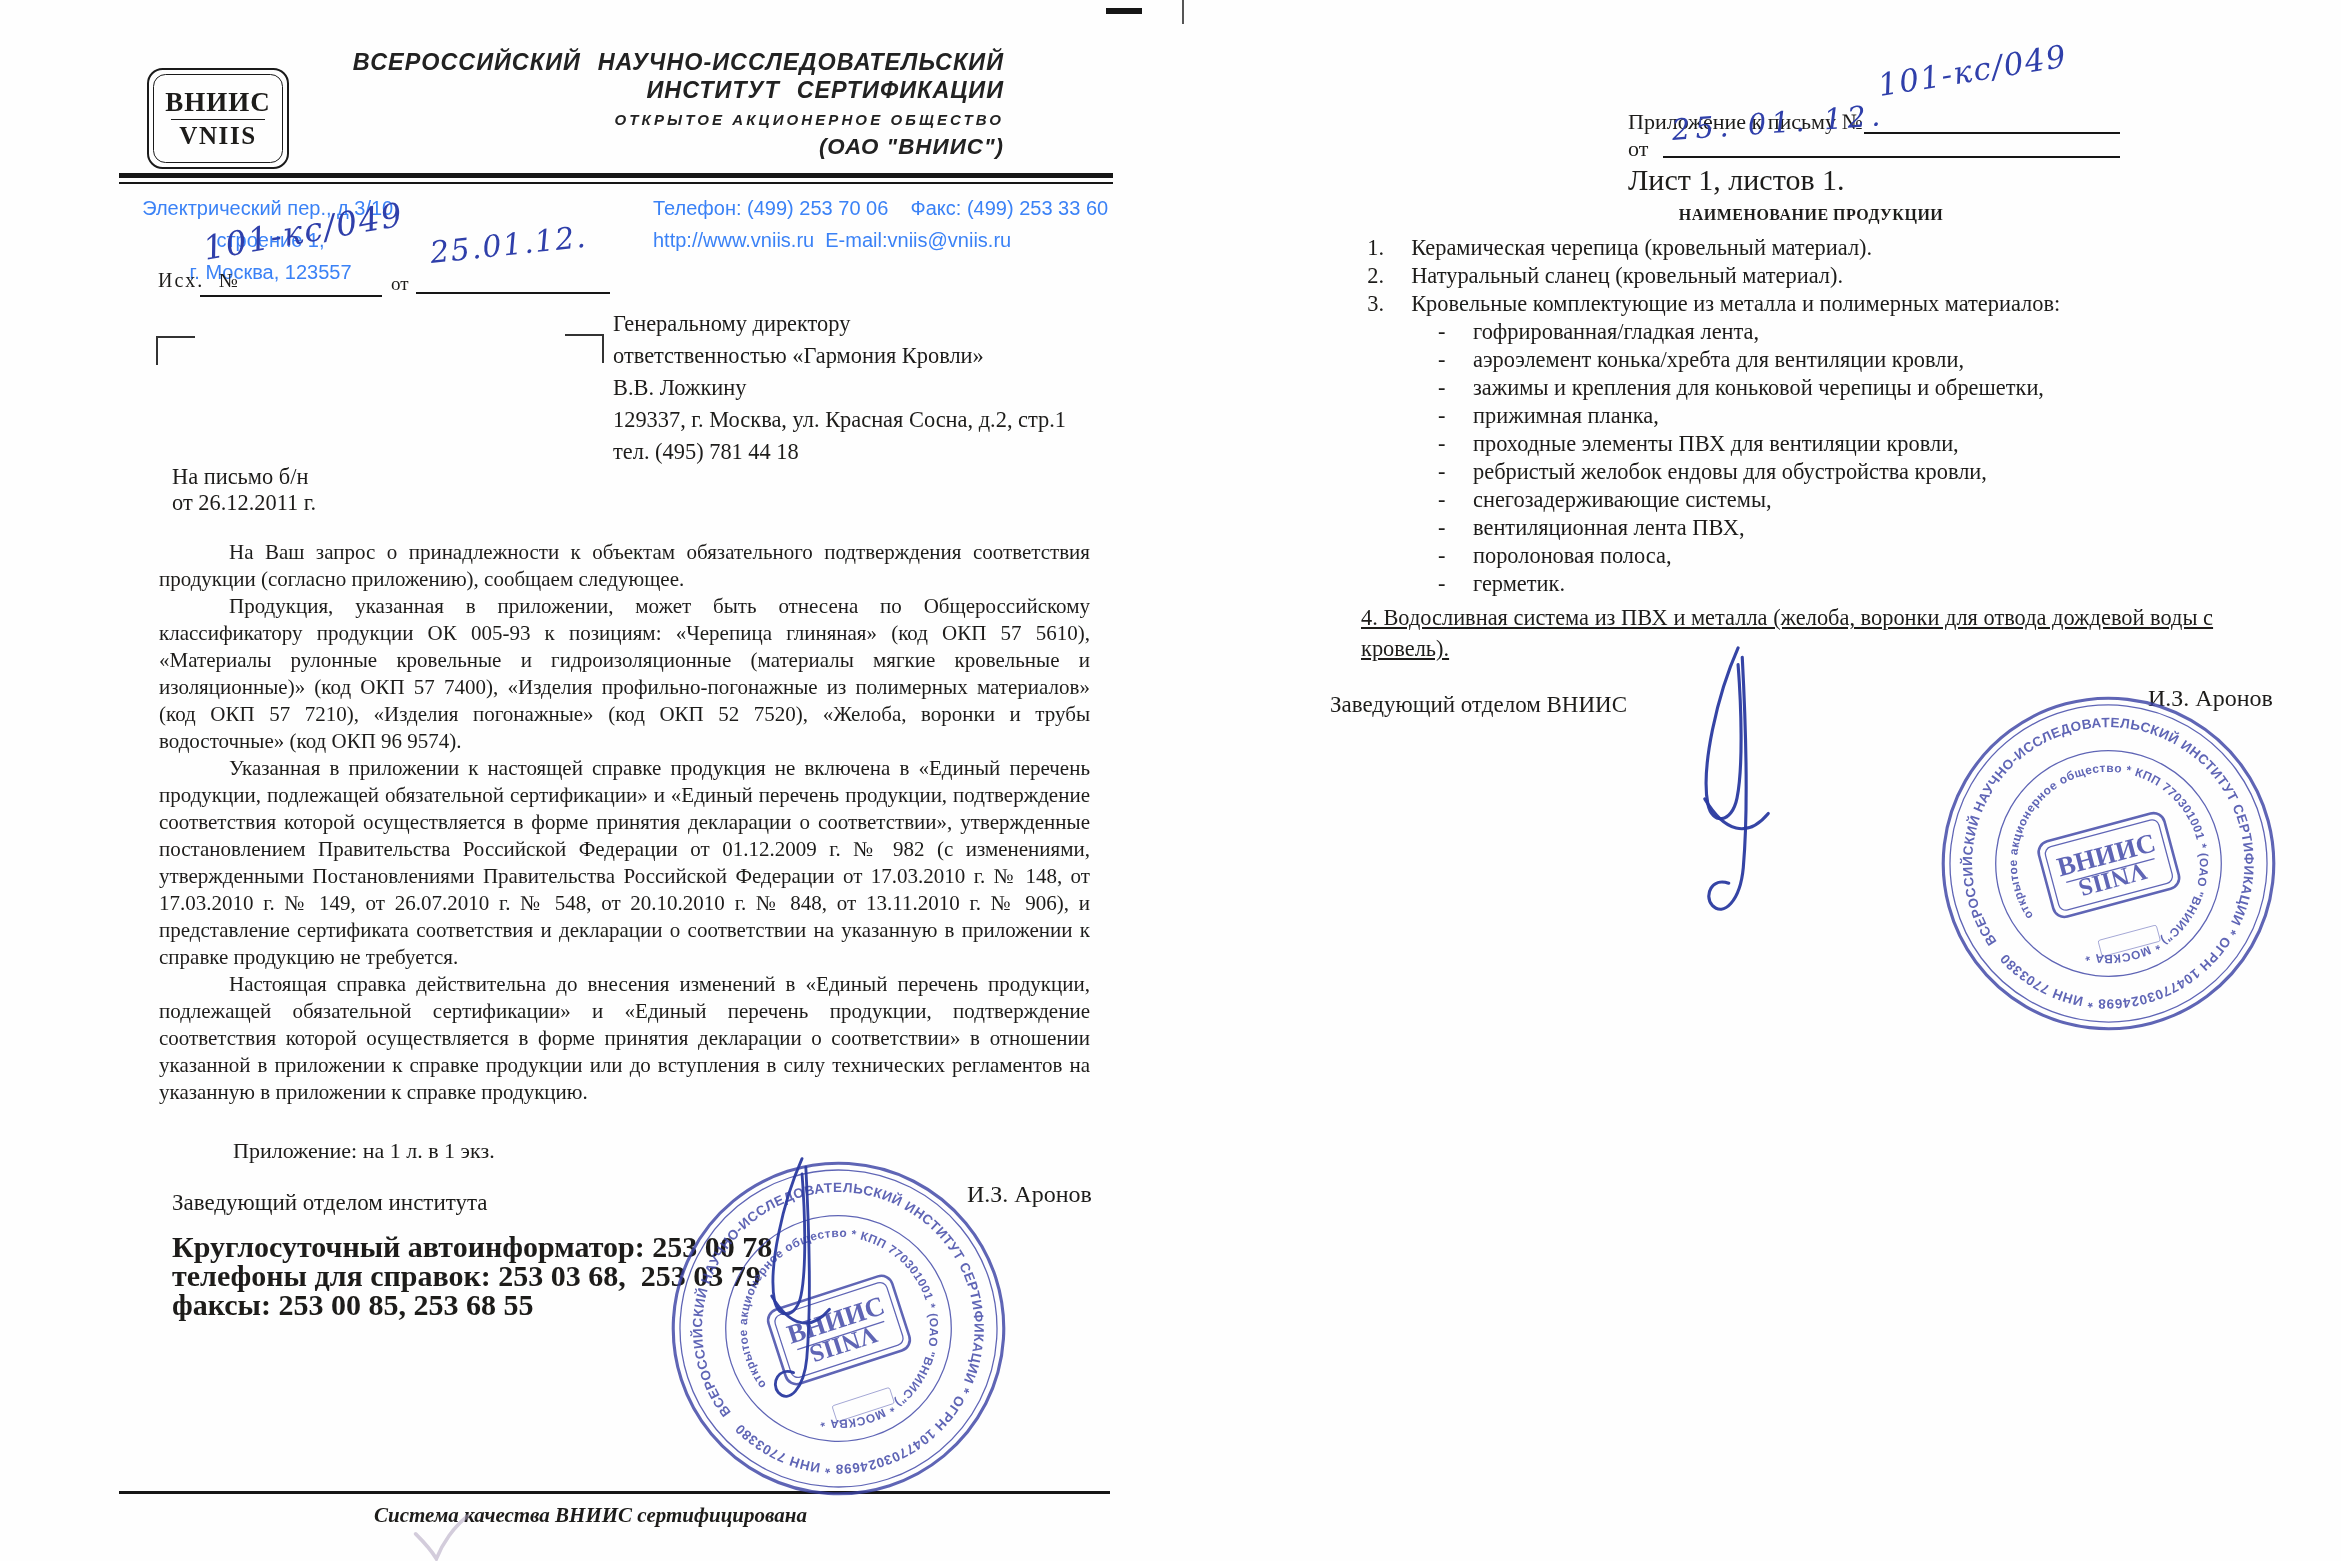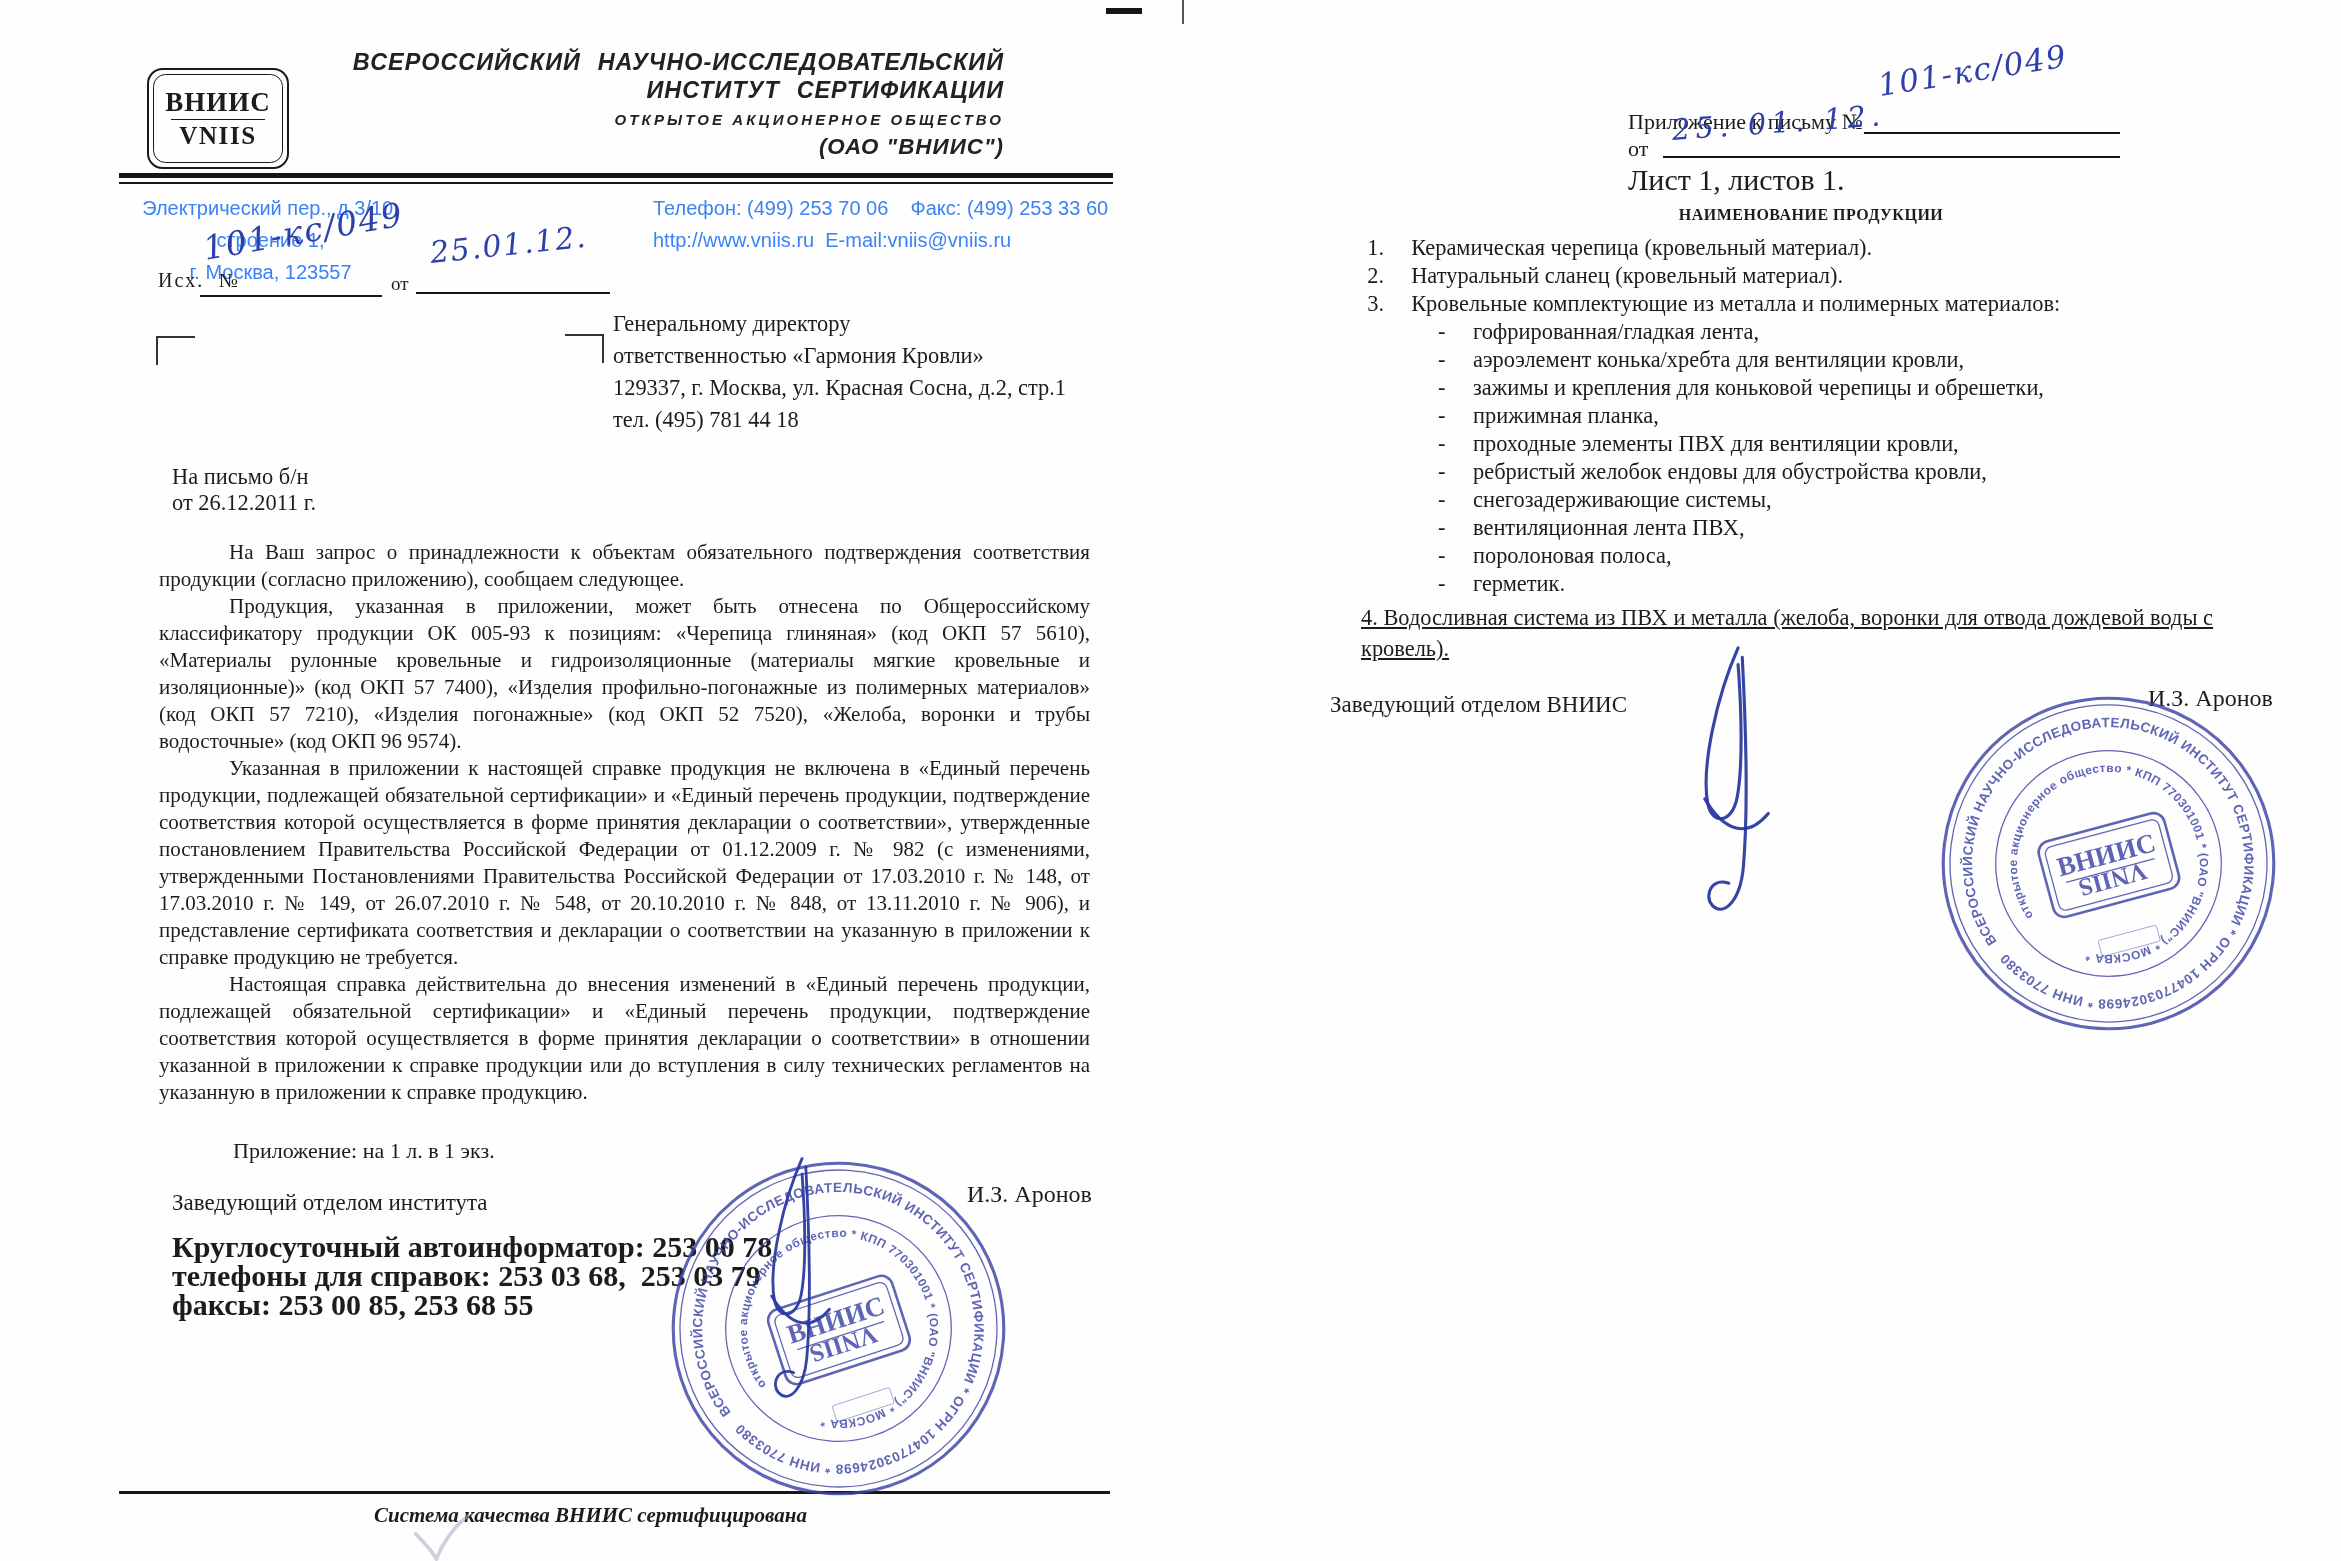--- a/index.html
+++ b/index.html
@@ -89,20 +89,21 @@
     <div class="abs serif" style="left:391px;top:273px;font-size:19px;">от</div>
     <div class="hand" style="left:432px;top:235px;font-size:30px;transform:rotate(-6deg);">25.01.12.</div>
     <div class="rule" style="left:416px;top:292px;width:194px;height:2.1px;"></div>
 
     <div class="corner tl" style="left:156px;top:336px;"></div>
     <div class="corner tr" style="left:565px;top:334px;"></div>
 
     <div class="addressee">
       <div>Генеральному директору</div>
       <div>ответственностью «Гармония Кровли»</div>
+      <div>В.В. Ложкину</div>
       <div>129337, г. Москва, ул. Красная Сосна, д.2, стр.1</div>
       <div>тел. (495) 781 44 18</div>
     </div>
 
     <div class="abs serif" style="left:172px;top:464px;font-size:22.4px;line-height:26px;">
       <div>На письмо б/н</div>
       <div>от 26.12.2011 г.</div>
     </div>
 
     <div class="bodytext">

